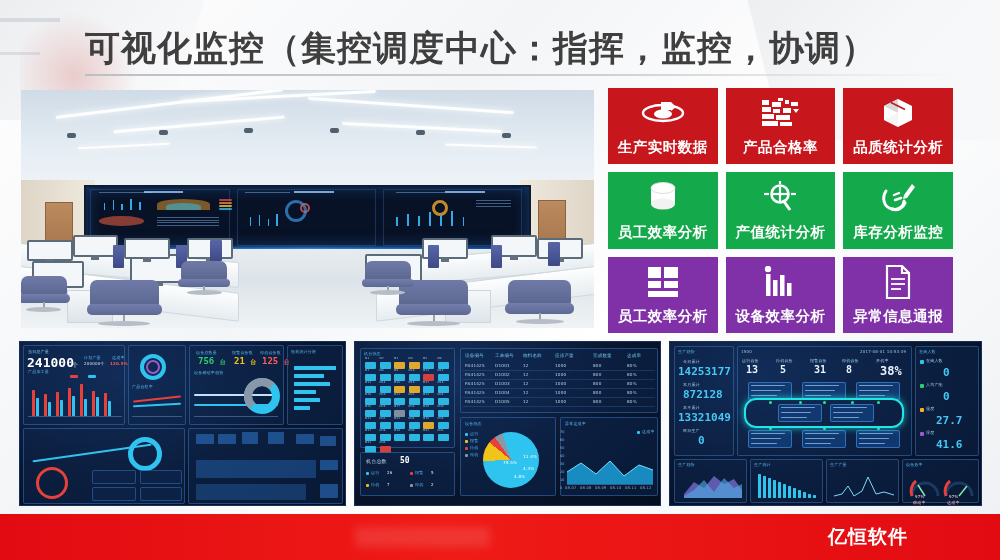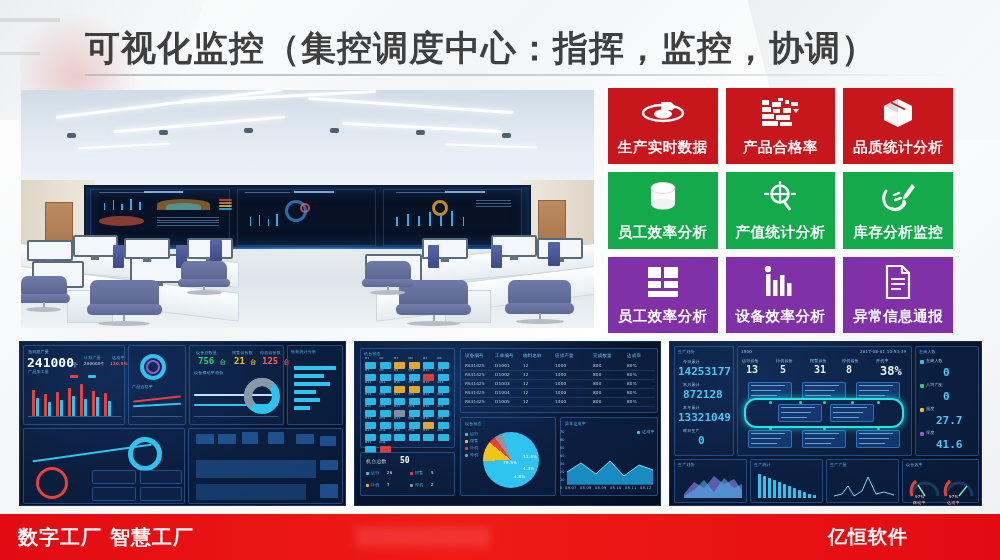--- a/index.html
+++ b/index.html
@@ -823,16 +823,15 @@
       <line x1="17" y1="26" x2="25" y2="16" stroke="#8ee8b0" stroke-width="1.4"></line>
     </svg>
     <div class="ttl" style="left:245px;top:152px;color:#ffd9d9;">97%</div>
     <div class="ttl" style="left:279px;top:152px;color:#ffd9d9;">97%</div>
     <div class="ttl" style="left:243px;top:158px;color:#ffb0b0;">稼动率</div>
     <div class="ttl" style="left:277px;top:158px;color:#ffb0b0;">达成率</div>
   </div>
 
   <div class="footer">
     <div class="fwm"></div>
-    <div class="fl">数字工厂  智慧工厂</div>
     <div class="fr">亿恒软件</div>
   </div>
 </div>
 
 </body></html>

